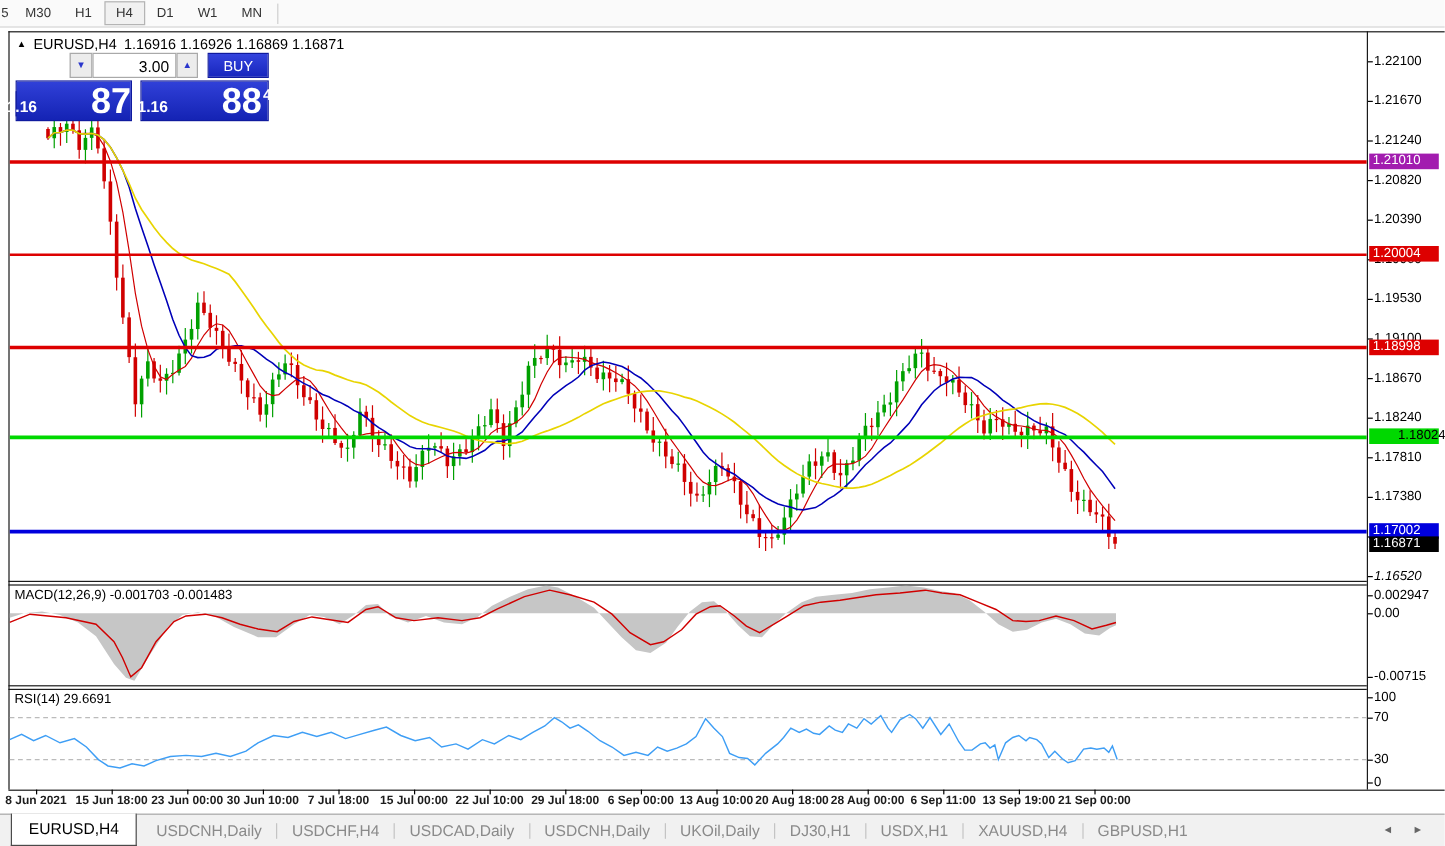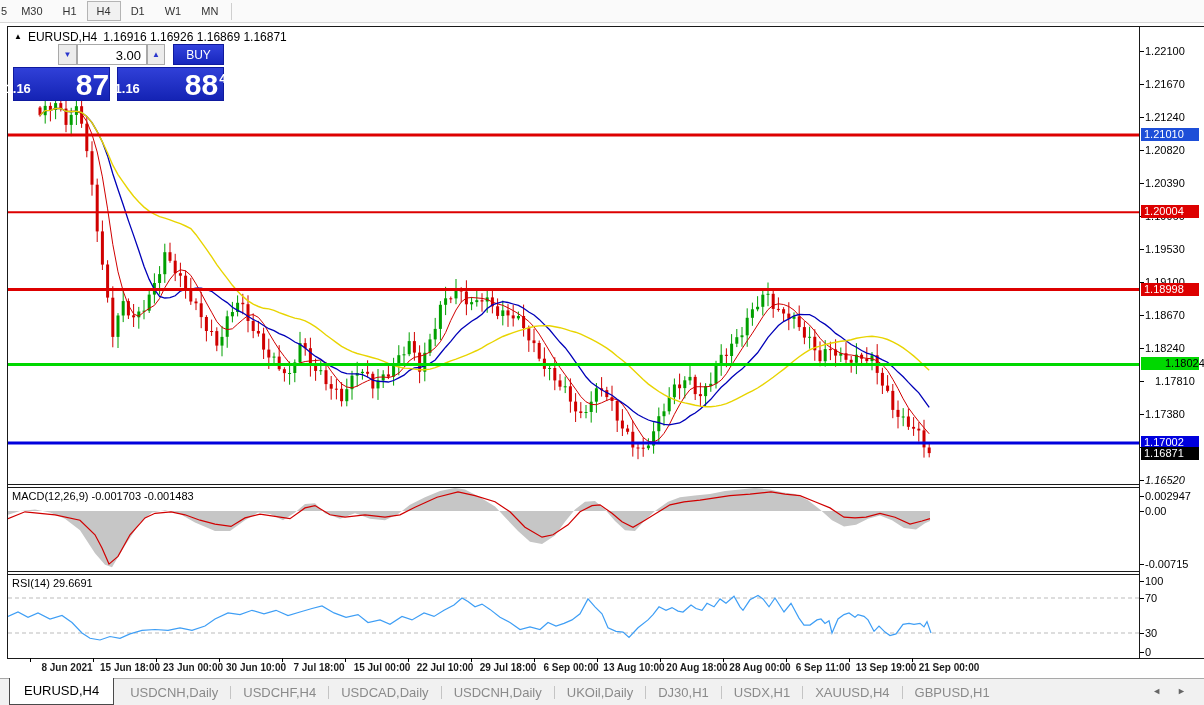--- a/index.html
+++ b/index.html
@@ -55,21 +55,21 @@
   #price-axis { position:absolute; left:1140px; top:0; width:64px; height:705px; z-index:10; }
   .ptick { position:absolute; left:0; width:4px; height:1px; background:#000; }
   .plabel { position:absolute; left:5px; font-size:11px; color:#000; white-space:nowrap; }
   .lvl-label { position:absolute; left:1px; width:58px; height:13px; font-size:11px;
     line-height:13px; padding-left:3px; white-space:nowrap; }
 
   
   #time-axis { position:absolute; left:0; top:658px; width:1204px; height:20px; }
   .ttick { position:absolute; top:0; width:1px; height:4px; background:#000; }
   .tlabel { position:absolute; top:4px; transform:translateX(-50%); font-size:10px;
-    font-weight:bold; color:#1c1c1c; white-space:nowrap;margin-left:37px; }
+    font-weight:bold; color:#1c1c1c; white-space:nowrap; }
 
   
   .tabbar { position:absolute; left:0; top:678px; width:1204px; height:27px;
     background:#f1f1f1; border-top:1px solid #a8a8a8; display:flex;
     align-items:center; font-size:13px; color:#8a8a8a; }
   .tab { padding:4px 12px; cursor:pointer; white-space:nowrap; }
   .tab.active { background:#fff; border:1px solid #4a4a4a; border-top:none;
     color:#000; margin:0 4px 0 9px; padding:5px 14px 6px; position:relative; top:-1px; }
   .tab-sep { width:1px; height:13px; background:#c4c4c4; }
   .scrolls { position:absolute; right:18px; top:7px; font-size:9px; color:#666;
@@ -514,42 +514,42 @@
     <div class="plabel" style="top: 209.718px;">1.19960</div>
     <div class="ptick" style="top: 248.759px;"></div>
     <div class="plabel" style="top: 242.759px;">1.19530</div>
     <div class="ptick" style="top: 281.8px;"></div>
     <div class="plabel" style="top: 275.8px;">1.19100</div>
     <div class="ptick" style="top: 314.842px;"></div>
     <div class="plabel" style="top: 308.842px;">1.18670</div>
     <div class="ptick" style="top: 347.883px;"></div>
     <div class="plabel" style="top: 341.883px;">1.18240</div>
     <div class="ptick" style="top: 380.924px;"></div>
-    <div class="plabel" style="top: 374.924px; margin-left: 10px;">1.17810</div>
+    <div class="plabel" style="top: 374.924px;">1.17810</div>
     <div class="ptick" style="top: 413.965px;"></div>
     <div class="plabel" style="top: 407.965px;">1.17380</div>
     <div class="ptick" style="top: 447.006px;"></div>
     <div class="plabel" style="top: 441.006px;">1.16950</div>
     <div class="ptick" style="top: 480.048px;"></div>
     <div class="plabel" style="top: 474.048px; font-style: italic;">1.16520</div>
     <div class="ptick" style="top: 496px;"></div>
     <div class="plabel" style="top: 490px;">0.002947</div>
     <div class="ptick" style="top: 511px;"></div>
     <div class="plabel" style="top: 505px;">0.00</div>
     <div class="ptick" style="top: 564px;"></div>
     <div class="plabel" style="top: 558px;">-0.00715</div>
     <div class="ptick" style="top: 581px;"></div>
     <div class="plabel" style="top: 575px;">100</div>
     <div class="ptick" style="top: 598px;"></div>
     <div class="plabel" style="top: 592px;">70</div>
     <div class="ptick" style="top: 633px;"></div>
     <div class="plabel" style="top: 627px;">30</div>
     <div class="ptick" style="top: 652px;"></div>
     <div class="plabel" style="top: 646px;">0</div>
-    <div class="lvl-label" style="top: 128.036px; background: #1d4ed8; color: rgb(255, 255, 255);">1.21010</div>
+    <div class="lvl-label" style="top: 128.036px; background: #a21caf; color: rgb(255, 255, 255);">1.21010</div>
     <div class="lvl-label" style="top: 205.337px; background: rgb(221, 0, 0); color: rgb(255, 255, 255);">1.20004</div>
     <div class="lvl-label" style="top: 282.638px; background: rgb(221, 0, 0); color: rgb(255, 255, 255);">1.18998</div>
     <div class="lvl-label" style="top: 357.48px; background: rgb(0, 216, 0); color: rgb(0, 0, 0); padding-left: 24px;">1.18024</div>
     <div class="lvl-label" style="top: 436.011px; background: rgb(0, 0, 221); color: rgb(255, 255, 255);">1.17002</div>
     <div class="lvl-label" style="top: 447.077px; background: rgb(0, 0, 0); color: rgb(255, 255, 255);">1.16871</div>
   </div>
 <div id="time-axis">
     <div class="ttick" style="left: 30px;"></div>
     <div class="tlabel" style="left: 30px;">8 Jun 2021</div>
     <div class="ttick" style="left: 93px;"></div>

